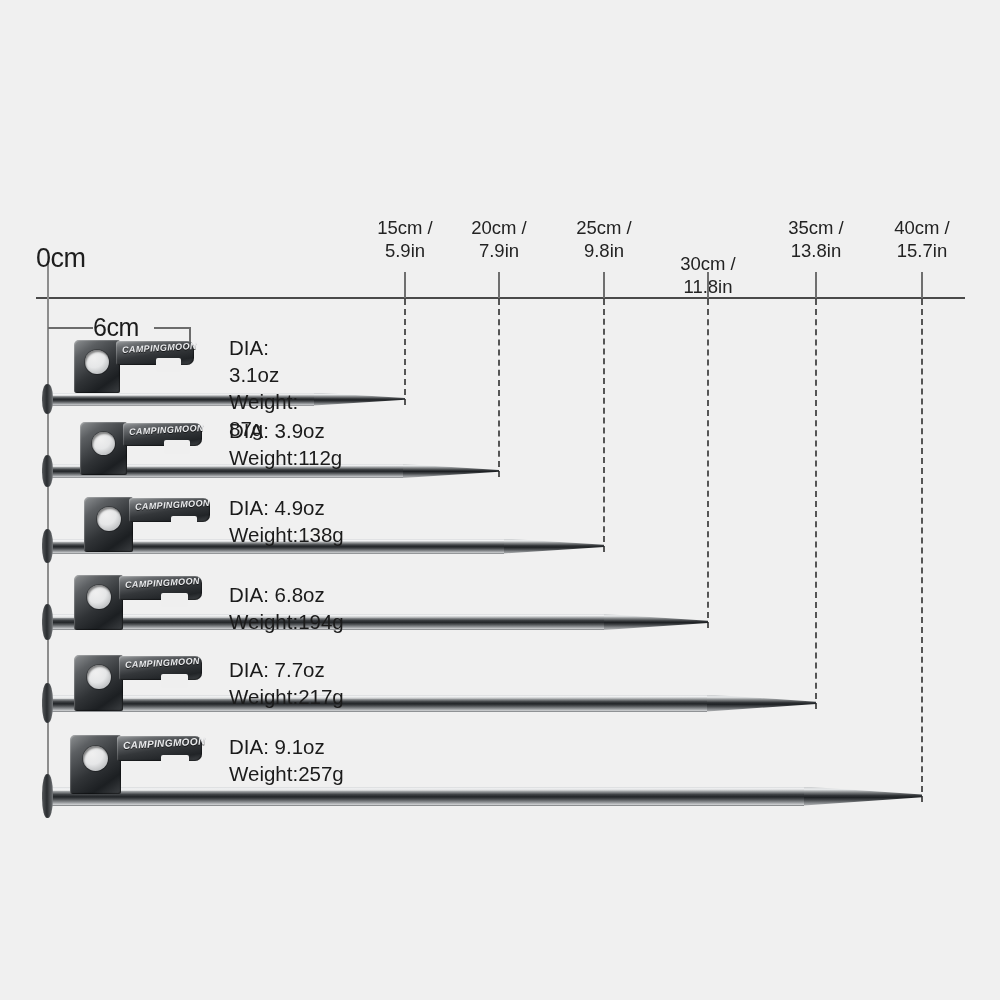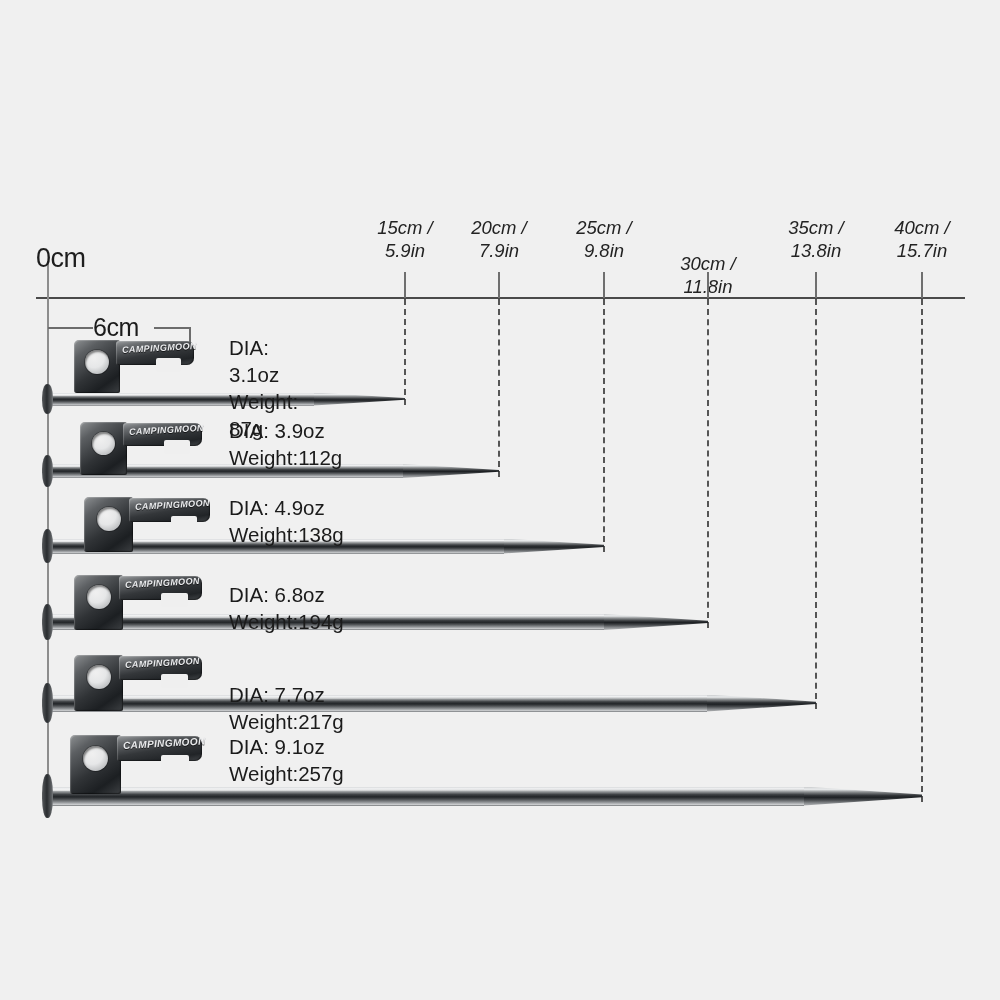--- a/index.html
+++ b/index.html
@@ -40,21 +40,20 @@
   .tick {
     position: absolute;
     top: 216px;
     width: 120px;
     margin-left: -60px;
     text-align: center;
     font-size: 18.5px;
     line-height: 23px;
     color: #232323;
     white-space: pre-line;
-    font-style: italic;
   }
   .tick-stub {
     position: absolute;
     top: 272px;
     width: 2px; height: 26px;
     background: #6f6f6f;
     margin-left: -1px;
   }
   .gridline {
     position: absolute;
@@ -289,21 +288,21 @@
         </div>
         <div class="tip" style="left: 707px; top: 694.5px; width: 109px; height: 17px; clip-path: polygon(0px 0px, 100% 42%, 100% 56%, 0px 100%);"></div>
         <div class="cap" style="left: 42px; top: 683.45px; width: 11px; height: 39.1px;"></div>
         <div class="head" style="left: 74px; top: 655px; width: 128px; height: 47px;">
           <div class="head-vert" style="width: 49px; height: 56.35px;"></div>
           <div class="head-arm" style="left: 45px; top: 1px; width: 83px; height: 24px;"></div>
           <div class="head-notch" style="left: 87px; top: 19px; width: 27px; height: 14px;"></div>
           <div class="head-hole" style="left: 13px; top: 10px; width: 24px; height: 24px;"></div>
           <div class="brand" style="left: 51px; top: 5px; font-size: 9px;">CAMPINGMOON</div>
         </div>
-        <div class="spec" style="left: 229px; top: 656px; margin-top: 25px;">DIA: 7.7oz
+        <div class="spec" style="left: 229px; top: 656px;">DIA: 7.7oz
 Weight:217g</div>
       </div>
       <div class="peg">
         <div class="shaft" style="left: 48px; top: 786.5px; width: 756px; height: 19px;">
           <div class="shaft-sheen"></div>
         </div>
         <div class="tip" style="left: 804px; top: 786.5px; width: 118px; height: 19px; clip-path: polygon(0px 0px, 100% 42%, 100% 56%, 0px 100%);"></div>
         <div class="cap" style="left: 42px; top: 774.15px; width: 11px; height: 43.7px;"></div>
         <div class="head" style="left: 70px; top: 735px; width: 132px; height: 49px;">
           <div class="head-vert" style="width: 51px; height: 59.45px;"></div>

